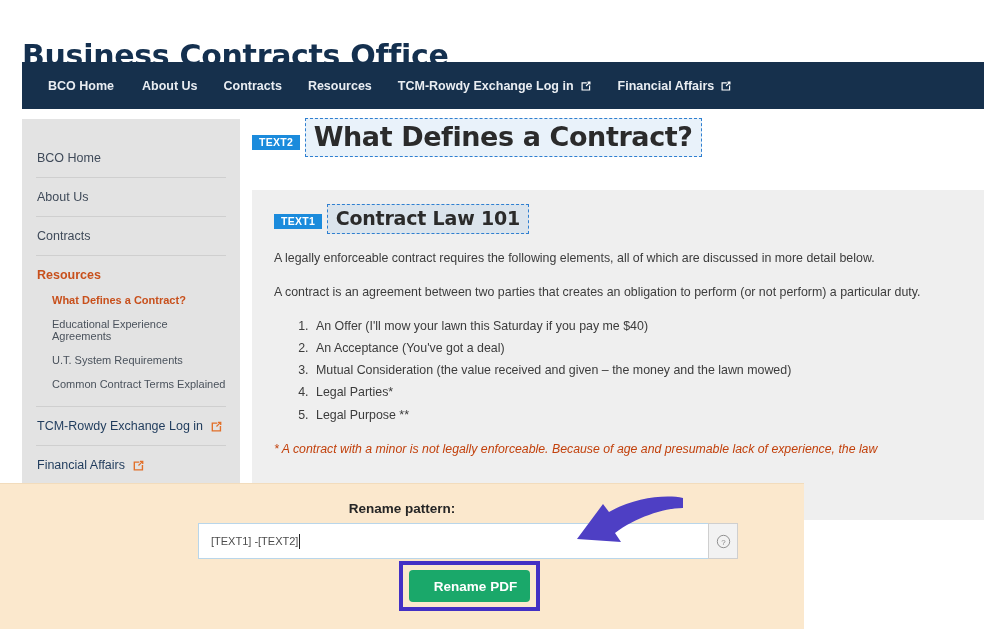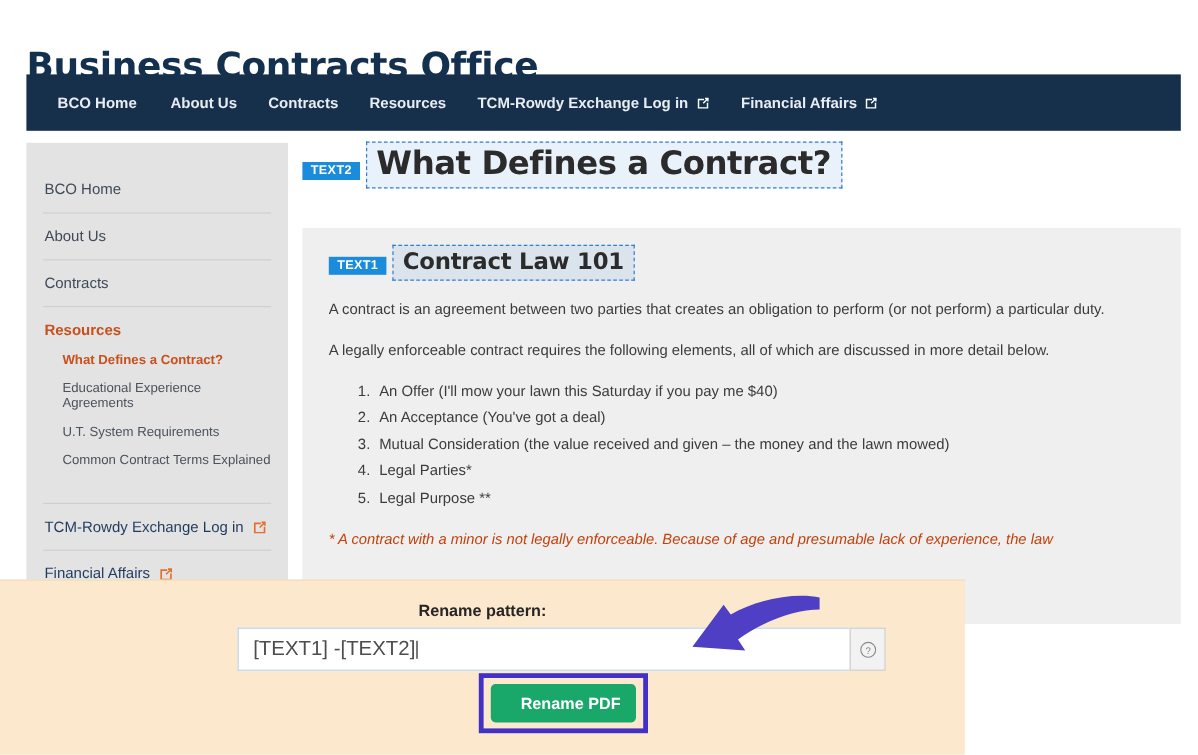--- a/index.html
+++ b/index.html
@@ -52,21 +52,21 @@
     cursor: pointer;
     display: flex; align-items: center; gap: 7px;
   }
   .side-item.active { color: #c8501c; font-weight: bold; border-bottom: none; padding-bottom: 6px; }
   .side-sub {
     font-size: 11px; color: #4a525c;
     padding: 6px 0 6px 16px;
     cursor: pointer;
   }
   .side-sub.active { color: #c8501c; font-weight: bold; }
-  .side-sub.last { border-bottom: 1px solid #cfcfcf; padding-bottom: 29px; }
+  .side-sub.last { border-bottom: 1px solid #cfcfcf; padding-bottom: 16px; }
   .side-item.withicon { color:#1f3b5c; }
   .side-ext { width: 13px; height: 13px; display:inline-block; }
 
   
   .content { position: absolute; left: 252px; top: 118px; width: 732px; }
   .badge {
     display: inline-block; background: #1b8bdc; color: #fff;
     font-size: 10.5px; font-weight: bold; letter-spacing: 0.3px;
     padding: 2px 7px 2px 7px; line-height: 1;
     font-family: "Liberation Sans", sans-serif;
@@ -120,21 +120,21 @@
     text-align: center; font-size: 13.5px; font-weight: bold; color: #262626;
   }
   .input-row {
     position: absolute; left: 198px; top: 523px;
     width: 540px; height: 36px; display: flex;
   }
   .pattern-input {
     flex: 1; height: 36px;
     background: #fff; border: 1px solid #b9d6ea;
     border-right: none;
-    font-size: 17px; color: #4d4d4d;
+    font-size: 11px; color: #4d4d4d;
     padding: 0 12px;
     display: flex; align-items: center;
     font-family: "Liberation Sans", sans-serif;
   }
   .caret {
     display:inline-block; width:1px; height:15px;
     background:#222; margin-left:1px;
   }
   .help-box {
     width: 30px; height: 36px;
@@ -254,22 +254,22 @@
     </div>
   </div>
 
   <div class="card">
     <div class="card-inner">
       <div class="badge">TEXT1</div>
       <div class="sel-box">
         <span class="h2-main">Contract Law 101</span>
       </div>
 
+      <p class="para">A legally enforceable contract requires the following elements, all of which are discussed in more detail below.</p>
       <p class="para">A contract is an agreement between two parties that creates an obligation to perform (or not perform) a particular duty.</p>
-      <p class="para">A legally enforceable contract requires the following elements, all of which are discussed in more detail below.</p>
 
       <ol class="olist">
         <li>An Offer (I'll mow your lawn this Saturday if you pay me $40)</li>
         <li>An Acceptance (You've got a deal)</li>
         <li>Mutual Consideration (the value received and given – the money and the lawn mowed)</li>
         <li>Legal Parties*</li>
         <li>Legal Purpose **</li>
       </ol>
 
       <p class="footnote">* A contract with a minor is not legally enforceable. Because of age and presumable lack of experience, the law</p>

